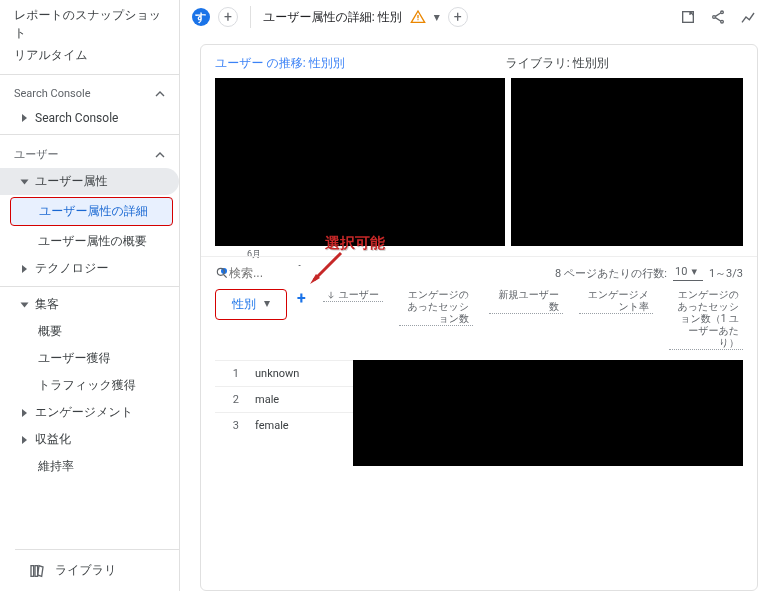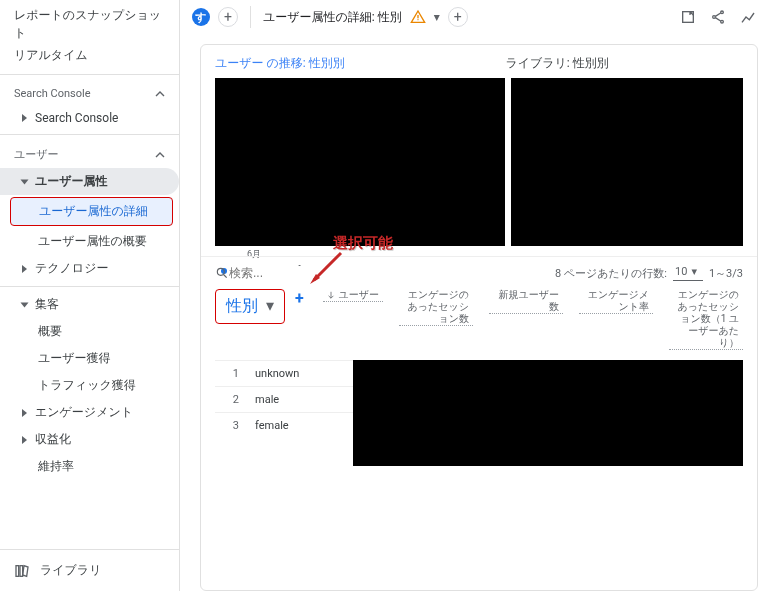--- a/index.html
+++ b/index.html
@@ -10,25 +10,25 @@
   .sidebar { width: 180px; border-right: 1px solid #e0e0e0; padding: 6px 0 0 0; display: flex; flex-direction: column; }
   .sidebar .topline { padding: 0 14px 6px 14px; display: flex; flex-direction: column; gap: 4px; font-family: Liberation Serif, serif; }
   .sidebar .topline a { font-size: 12px; color: #3c4043; text-decoration: none; line-height: 18px; }
   .section-hdr { display: flex; align-items: center; justify-content: space-between; padding: 8px 14px 6px 14px; color: #5f6368; font-size: 11px; }
   .section-hdr .chev { width: 10px; height: 10px; }
   .nav-item { display: flex; align-items: center; padding: 5px 14px 5px 22px; font-size: 12px; color: #3c4043; gap: 8px; }
   .nav-item .tri { width: 0; height: 0; border-top: 4px solid transparent; border-bottom: 4px solid transparent; border-left: 5px solid #5f6368; }
   .nav-item.collapsed .tri { }
   .nav-item.expanded .tri { transform: rotate(90deg); }
   .nav-item.lv2 { padding-left: 38px; }
-  .nav-item.active-bg { background: #e8eaed; border-radius: 0 14px 14px 0; font-weight: 700; }
+  .nav-item.active-bg { background: #e8eaed; border-radius: 0 14px 14px 0; font-weight: 400; }
   .nav-item.selected { background: #e8f0fe; color: #1967d2; margin: 2px 6px 2px 10px; padding-left: 28px; border: 1px solid #d50000; border-radius: 4px; }
   hr { border: none; border-top: 1px solid #e0e0e0; margin: 4px 0; }
   .sidebar .spacer { flex: 1; }
-  .lib { display: flex; align-items: center; gap: 10px; padding: 12px 14px; border-top: 1px solid #e0e0e0; font-size: 12px; color: #3c4043; }
+  .lib { display: flex; align-items: center; gap: 10px; padding: 12px 14px; border-top: 1px solid #e0e0e0; font-size: 12px; color: #3c4043; margin-left: 15px; }
   .lib svg { width: 16px; height: 16px; }
 
   
   .main { flex: 1; display: flex; flex-direction: column; }
   .topbar { display: flex; align-items: center; padding: 6px 12px; gap: 8px; }
   .circle-btn { width: 20px; height: 20px; border-radius: 50%; border: 1px solid #dadce0; display: flex; align-items: center; justify-content: center; font-size: 14px; color: #5f6368; background: #fff; }
   .s-badge { width: 18px; height: 18px; border-radius: 50%; background: #1a73e8; color: #fff; font-size: 11px; font-weight: bold; display: flex; align-items: center; justify-content: center; }
   .divider-v { width: 1px; height: 22px; background: #e0e0e0; margin: 0 4px; }
   .title { font-size: 12px; color: #202124; }
   .warn { width: 16px; height: 16px; }
@@ -48,31 +48,31 @@
   .blackbox { background: #000; width: 100%; }
   .blackbox.chart1 { height: 168px; }
   .blackbox.chart2 { height: 168px; }
   .axis-label { font-size: 9px; color: #5f6368; margin: 2px 0 0 32px; }
   .legend { display: flex; gap: 14px; margin: 4px 0 0 6px; font-size: 10px; color: #5f6368; align-items: center; }
   .legend .dot { width: 6px; height: 6px; border-radius: 50%; display: inline-block; }
   .d-blue { background: #1a73e8; }
   .d-red { background: #e8710a; }
 
   .annotate-wrap { position: relative; margin-top: -20px; height: 0; }
-  .annotate-text { position: absolute; left: 132px; top: -22px; font-size: 15px; font-weight: bold; color: #c62828; text-shadow: 1px 1px 0 rgba(0,0,0,.2);}
+  .annotate-text { position: absolute; left: 124px; top: -22px; font-size: 15px; font-weight: bold; color: #c62828; text-shadow: 1px 1px 0 rgba(0,0,0,.2);}
   .arrow { position: absolute; left: 105px; top: -8px; }
 
   .search-row { display: flex; align-items: center; padding: 8px 14px 6px 14px; border-top: 1px solid #eee; }
   .search-row .mag { width: 14px; height: 14px; color: #5f6368; }
   .search-row input { border: none; outline: none; font-size: 12px; flex: 0 0 120px; }
   .search-row .pager { margin-left: auto; font-size: 11px; color: #5f6368; display: flex; align-items: center; gap: 6px; }
   .pager .underline { border-bottom: 1px solid #5f6368; padding: 0 6px 2px 2px; display: inline-flex; align-items: center; gap: 4px; }
 
   .dim-row { padding: 2px 14px 10px 14px; display: flex; align-items: flex-start; gap: 10px; }
-  .dim-chip { border: 1.5px solid #d50000; border-radius: 4px; padding: 6px 10px; font-size: 16px; color: #1a73e8; display: flex; align-items: flex-start; gap: 8px; }
+  .dim-chip { border: 1.5px solid #d50000; border-radius: 4px; padding: 6px 16px; font-size: 12px; color: #1a73e8; display: flex; align-items: flex-start; gap: 8px; }
   .plus-blue { color: #1a73e8; font-size: 16px; font-weight: bold; }
   .metrics { flex: 1; display: flex; justify-content: flex-end; }
   .metric { font-size: 10px; color: #5f6368; text-align: right; padding: 0 4px; border-bottom: 1px dotted #9aa0a6; line-height: 12px; max-width: 74px; }
   .metric.first { display: flex; align-items: center; gap: 4px; }
   .metric .arrdn { width: 8px; height: 8px; }
   .metrics-wrap { display: flex; gap: 16px; align-items: flex-start; }
 
   .table-zone { display: flex; padding: 0 14px 0 14px; flex: 1; }
   .table-left { width: 140px; }
   .table-left table { width: 100%; border-collapse: collapse; font-size: 11px; }

